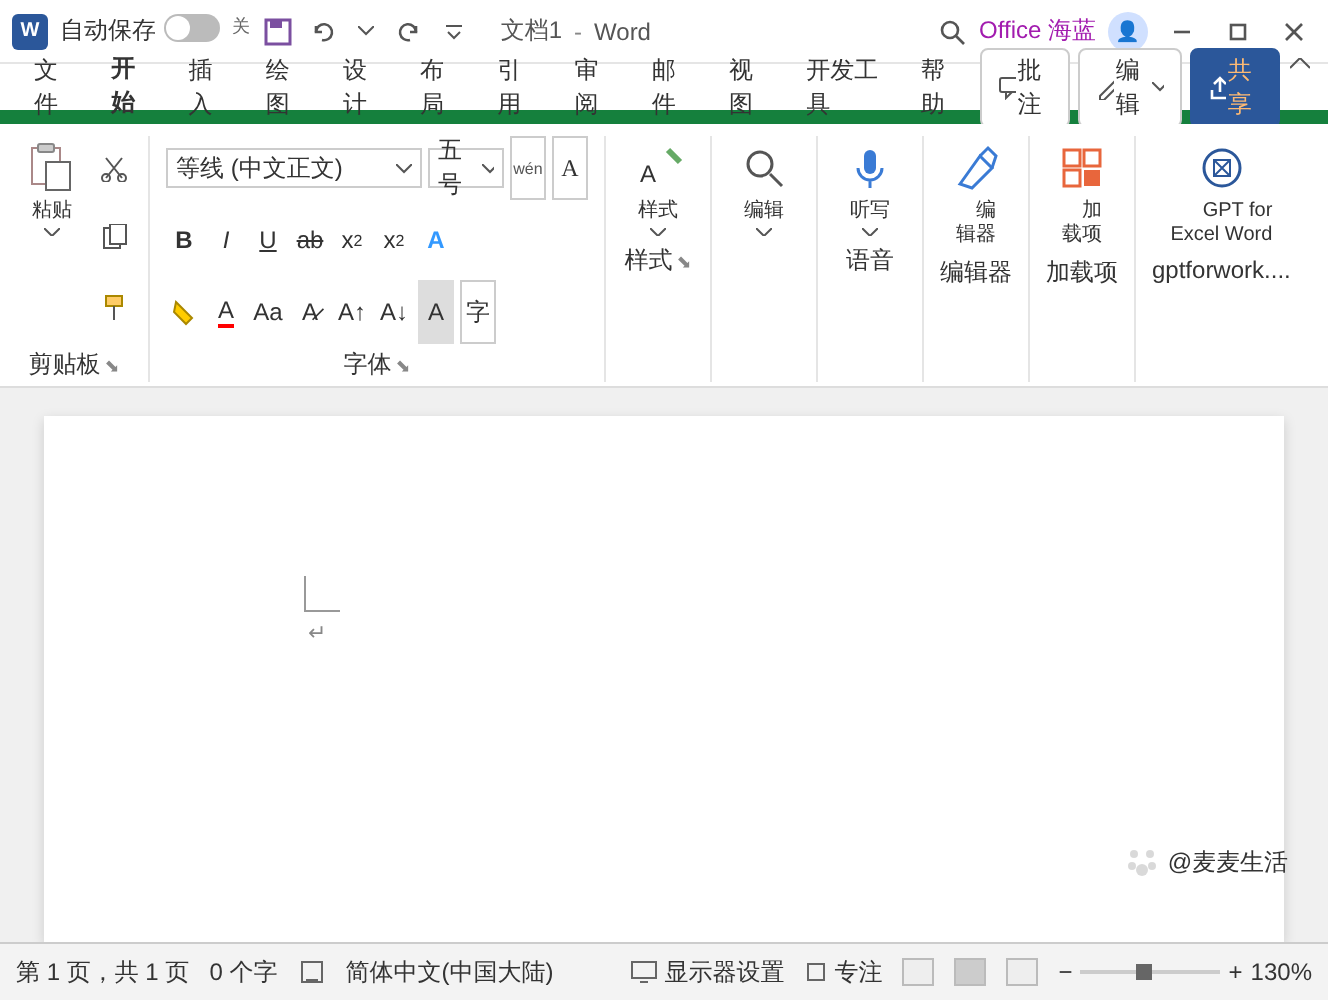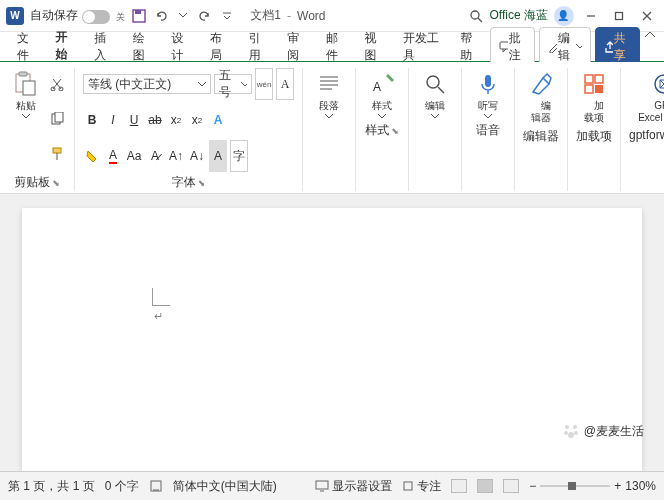--- a/index.html
+++ b/index.html
@@ -1,30 +1,30 @@
 <!DOCTYPE html>
 <html><head>
 <meta charset="utf-8">
 <style>
 *{box-sizing:border-box;margin:0;padding:0;font-family:"Microsoft YaHei","Segoe UI",sans-serif;font-size:12px;color:#333}
 body{width:664px;height:500px;background:#f3f3f3;display:flex;flex-direction:column;overflow:hidden}
 .titlebar{height:32px;display:flex;align-items:center;padding:0 6px;gap:6px;background:#fff;border-bottom:1px solid #e5e5e5}
 .app-icon{width:18px;height:18px;background:#2b579a;border-radius:3px;display:flex;align-items:center;justify-content:center;color:#fff;font-size:10px;font-weight:bold}
-.autosave{display:flex;align-items:flex-end;gap:4px;font-size:11px;color:#555}
+.autosave{display:flex;align-items:flex-start;gap:4px;font-size:11px;color:#555}
 .toggle{width:28px;height:14px;background:#bbb;border-radius:7px;display:flex;align-items:center;padding:1px}
 .toggle-knob{width:12px;height:12px;background:#fff;border-radius:50%}
 .toggle-off{font-size:9px;color:#666;margin-left:2px}
 .qat-icon{width:16px;height:16px;display:flex;align-items:center;justify-content:center;cursor:pointer}
 .title-sep{color:#888}
 .doc-title{color:#555}
 .spacer{flex:1}
-.search-icon,.user-name{color:#14532d}
+.search-icon,.user-name{color:#a21caf}
 .avatar{width:20px;height:20px;border-radius:50%;background:#d0e0ff;display:flex;align-items:center;justify-content:center;font-size:10px}
 .win-btn{width:22px;height:22px;display:flex;align-items:center;justify-content:center;color:#555;cursor:pointer}
-.tabbar{height:30px;display:flex;align-items:center;padding:0 8px;gap:2px;background:#fff;border-bottom:1px solid #15803d}
+.tabbar{height:30px;display:flex;align-items:center;padding:0 8px;gap:2px;background:#fff;border-bottom:7px solid #15803d}
 .tab{padding:5px 9px;color:#333;cursor:pointer;font-size:12px}
 .tab.active{font-weight:bold;border-bottom:2px solid #2b579a}
 .tab-actions{display:flex;gap:4px;margin-left:auto}
 .pill{display:flex;align-items:center;gap:1px;border:1px solid #ccc;border-radius:4px;padding:2px 8px;font-size:11px;cursor:pointer;background:#fff}
 .pill.share{background:#2b579a;color:#fff;border-color:#2b579a}
 .ribbon{background:#fff;padding:6px 8px 2px;display:flex;gap:8px;border-bottom:1px solid #ddd}
 .group{display:flex;flex-direction:column;align-items:center;gap:2px;border-right:1px solid #e5e5e5;padding-right:8px}
 .group:last-child{border-right:none}
 .group-content{display:flex;gap:4px;flex:1;align-items:flex-start}
 .group-label{font-size:10px;color:#666;display:flex;align-items:center;gap:2px}
@@ -273,37 +273,20 @@
             <span style="font-family:serif">字</span>
           </div>
       </div>
     </div>
     <div class="group-label">
         <span>字体</span>
         <span class="dialog-launch">⬊</span>
       </div>
   </div>
 
-  <div class="group">
-    <div class="big-btn">
-      <div class="big-icon">
-          <svg width="26" height="26">
-            <line x1="4" y1="6" x2="22" y2="6" stroke="#555"></line>
-            <line x1="4" y1="10" x2="22" y2="10" stroke="#555"></line>
-            <line x1="4" y1="14" x2="22" y2="14" stroke="#555"></line>
-            <line x1="4" y1="18" x2="16" y2="18" stroke="#555"></line>
-          </svg>
-        </div>
-      <span>段落</span>
-      <svg width="8" height="4">
-          <path d="M0 0 L4 4 L8 0" fill="none" stroke="#555"></path>
-        </svg>
-    </div>
-    <div class="group-label">&nbsp;</div>
-  </div>
 
   <div class="group">
     <div class="big-btn">
       <div class="big-icon">
           <svg width="26" height="26">
             <text x="4" y="20" font-size="20" font-family="serif" fill="#333">A</text>
             <path d="M18 4 L24 10" stroke="#6a6" stroke-width="3"></path>
           </svg>
         </div>
       <span>样式</span>

